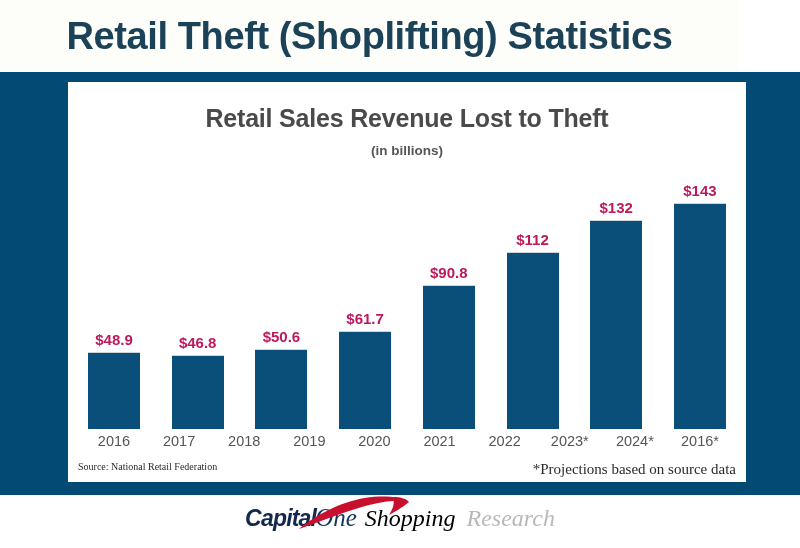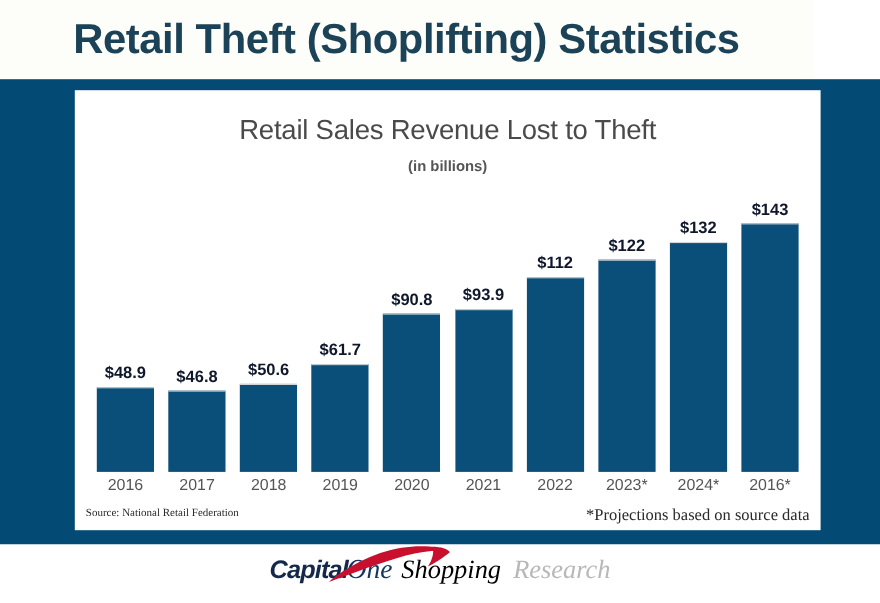--- a/index.html
+++ b/index.html
@@ -65,21 +65,21 @@
     box-sizing: border-box;
   }
 
   .chart-title {
     position: absolute;
     left: 0;
     top: 24px;
     width: 678px;
     text-align: center;
     font-size: 25px;
-    font-weight: normal;
+    font-weight: bold;
     color: #4a4a4a;
     letter-spacing: -0.2px;
     line-height: 1;
   }
   .chart-subtitle {
     position: absolute;
     left: 0;
     top: 62px;
     width: 678px;
     text-align: center;
@@ -112,21 +112,21 @@
     width: 52px;
     height: 252px;
     display: flex;
     flex-direction: column;
     justify-content: flex-end;
     align-items: center;
   }
   .bar-value {
     font-size: 15px;
     font-weight: bold;
-    color: #0f172a;
+    color: #be185d;
     line-height: 1;
     margin-bottom: 5px;
     white-space: nowrap;
   }
   .bar-rect {
     width: 52px;
     background: #0a4f7a;
     border-top: 1px solid #cfd6da;
     box-sizing: border-box;
   }
@@ -262,30 +262,22 @@
           </div>
           <div class="bar-slot">
             <div class="bar-value">$61.7</div>
             <div class="bar-rect" style="height: 98px; background: rgb(10, 79, 122);"></div>
           </div>
           <div class="bar-slot">
             <div class="bar-value">$90.8</div>
             <div class="bar-rect" style="height: 144px; background: rgb(10, 79, 122);"></div>
           </div>
           <div class="bar-slot">
-            <div class="bar-value">$93.9</div>
-            <div class="bar-rect" style="height: 148px; background: rgb(10, 79, 122);"></div>
-          </div>
-          <div class="bar-slot">
             <div class="bar-value">$112</div>
             <div class="bar-rect" style="height: 177px; background: rgb(10, 79, 122);"></div>
-          </div>
-          <div class="bar-slot">
-            <div class="bar-value">$122</div>
-            <div class="bar-rect" style="height: 193px; background: rgb(10, 79, 122);"></div>
           </div>
           <div class="bar-slot">
             <div class="bar-value">$132</div>
             <div class="bar-rect" style="height: 209px; background: rgb(10, 79, 122);"></div>
           </div>
           <div class="bar-slot">
             <div class="bar-value">$143</div>
             <div class="bar-rect" style="height: 226px; background: rgb(10, 79, 122);"></div>
           </div>
         </div>

